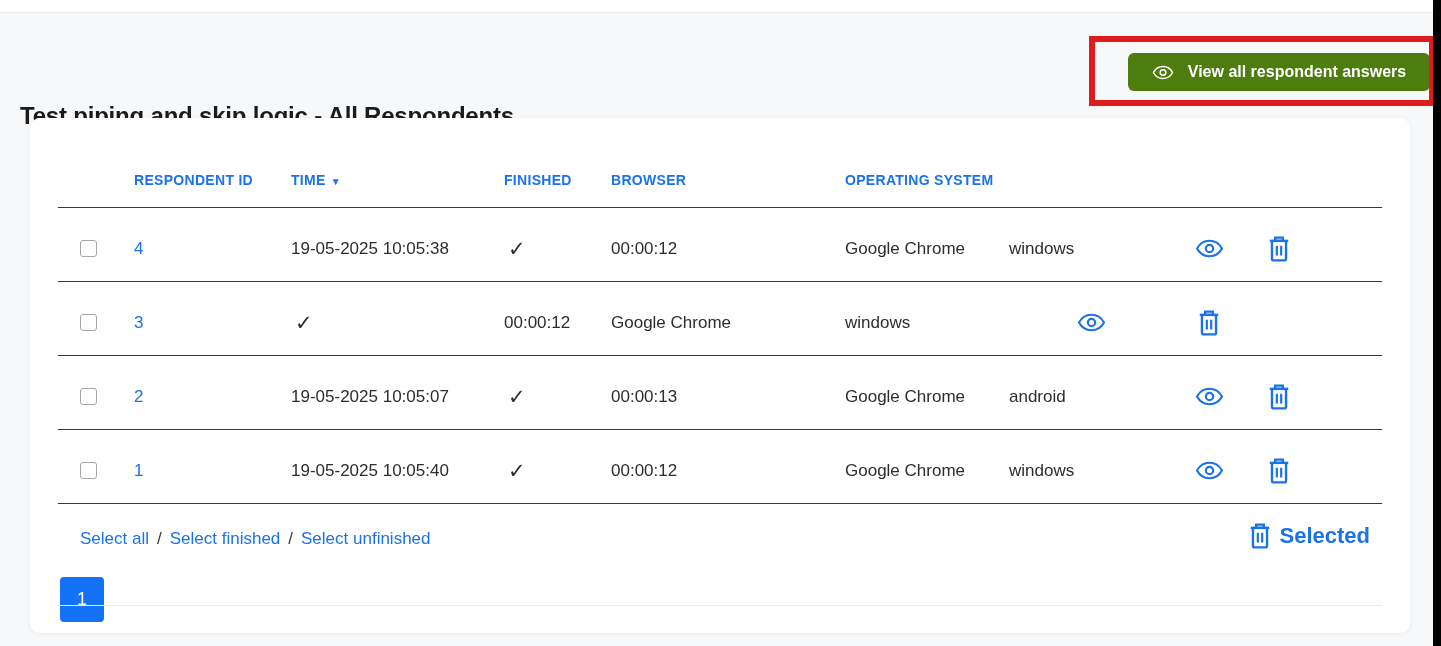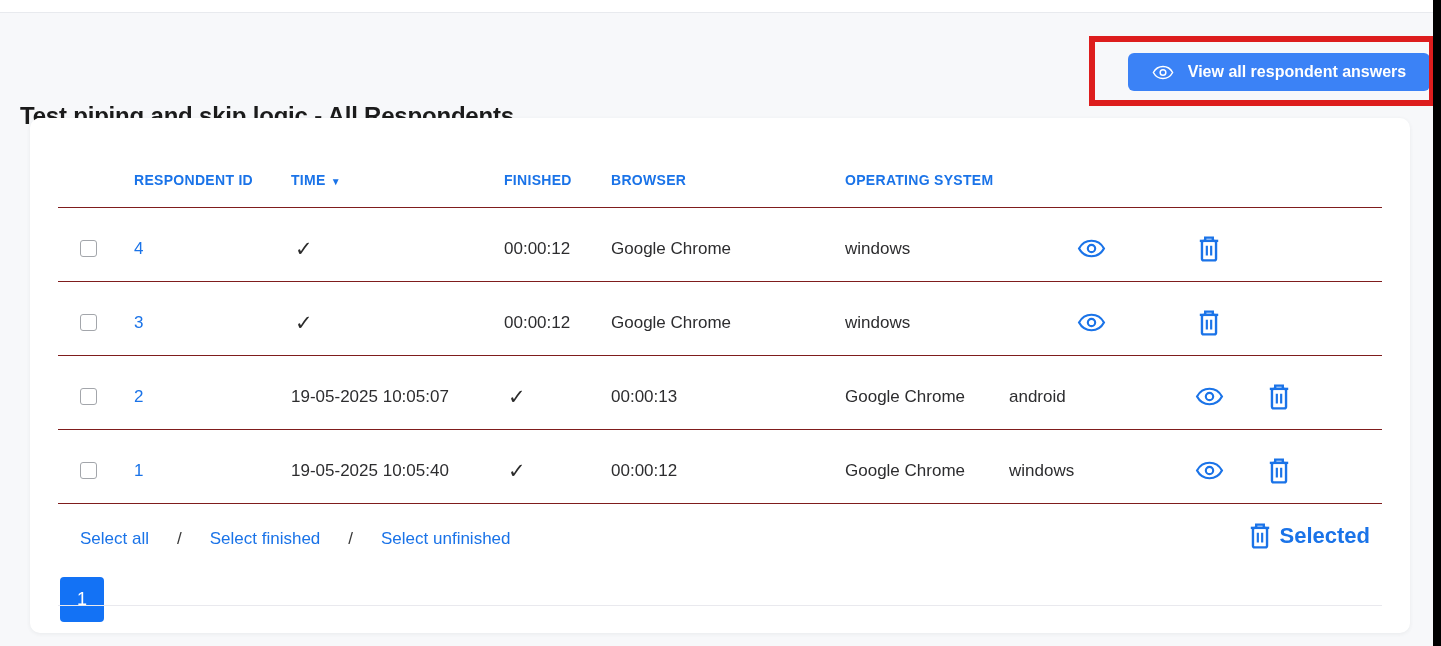--- a/index.html
+++ b/index.html
@@ -21,21 +21,21 @@
   .page-title {
     position: absolute; left: 20px; top: 54px;
     font-size: 24px; font-weight: bold; color: #1b1b1b; letter-spacing: -0.2px; margin-top: 48px;
   }
   .annotation-box {
     position: absolute; left: 1089px; top: 36px; width: 346px; height: 70px;
     border: 6px solid #dd1d1d; z-index: 25; pointer-events: none;
   }
   .view-all-btn {
     position: absolute; left: 1128px; top: 53px; width: 302px; height: 38px;
-    background: #3b82f6; border: none; border-radius: 6px;
+    background: #4d7c0f; border: none; border-radius: 6px;
     color: #ffffff; font-weight: bold; font-size: 16px;
     font-family: "Liberation Sans", sans-serif;
     display: flex; align-items: center; justify-content: center; gap: 14px;
     cursor: pointer; z-index: 20;
   }
   .card {
     position: absolute; left: 30px; top: 118px; width: 1380px; height: 515px;
     background: #ffffff; border-radius: 10px;
     box-shadow: 0 1px 4px rgba(40,50,60,0.07);
   }
@@ -61,21 +61,21 @@
   .id-link { font-size: 17px; color: #1a73e8; text-decoration: none; cursor: pointer; }
   .cell { font-size: 17px; color: #2d2d2f; }
   .check-glyph { font-size: 21px; color: #2b2b2b; padding-left: 4px; }
   .icon-btn {
     background: none; border: none; cursor: pointer;
     display: flex; align-items: center; justify-content: center;
     width: 40px; height: 36px; margin: 0 auto;
   }
   .footer-row {
     margin: 21px 28px 0 28px; padding-left: 22px;
-    display: flex; align-items: center; position: relative; height: 28px; gap: 20px;
+    display: flex; align-items: center; position: relative; height: 28px;
   }
   .select-link { font-size: 17px; color: #1a73e8; text-decoration: none; cursor: pointer; }
   .slash-sep { font-size: 17px; color: #3a3a3a; margin: 0 8px; }
   .delete-selected {
     position: absolute; right: 12px; top: -2px;
     display: flex; align-items: center; gap: 9px;
     background: none; border: none; cursor: pointer;
   }
   .delete-selected .label {
     font-size: 22px; font-weight: bold; color: #1a73e8;
@@ -122,20 +122,21 @@
       <span class="th">FINISHED</span>
       <span class="th">BROWSER</span>
       <span class="th">OPERATING SYSTEM</span>
       <span></span>
       <span></span>
     </div>
 
     <div class="trow">
       <span class="checkbox"></span>
       <a class="id-link">4</a>
+      <span class="cell">19-05-2025 10:05:38</span>
       <span class="check-glyph">✓</span>
       <span class="cell">00:00:12</span>
       <span class="cell">Google Chrome</span>
       <span class="cell">windows</span>
       <button class="icon-btn">
         <span style="display:flex;">
           <svg width="29" height="19" viewBox="0 0 24 16" fill="none">
             <path d="M12 1.5 C6.5 1.5 3 5.2 1.5 8 C3 10.8 6.5 14.5 12 14.5 C17.5 14.5 21 10.8 22.5 8 C21 5.2 17.5 1.5 12 1.5 Z" stroke="#1a73e8" stroke-width="1.8"></path>
             <circle cx="12" cy="8" r="3.1" stroke="#1a73e8" stroke-width="1.8"></circle>
           </svg>

